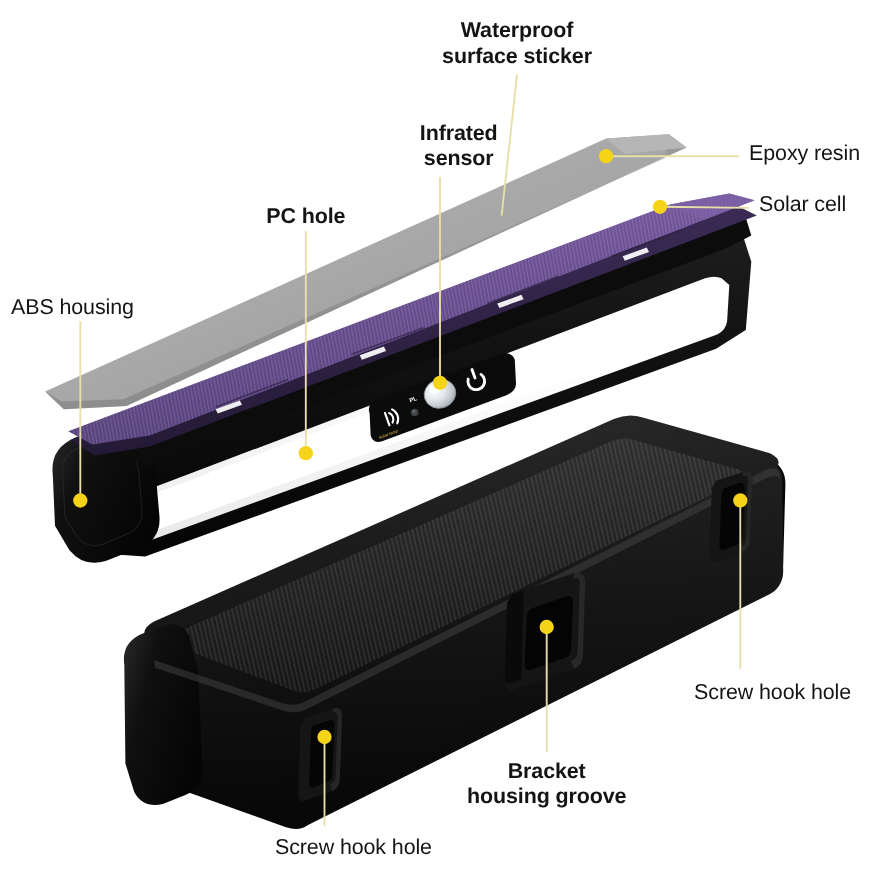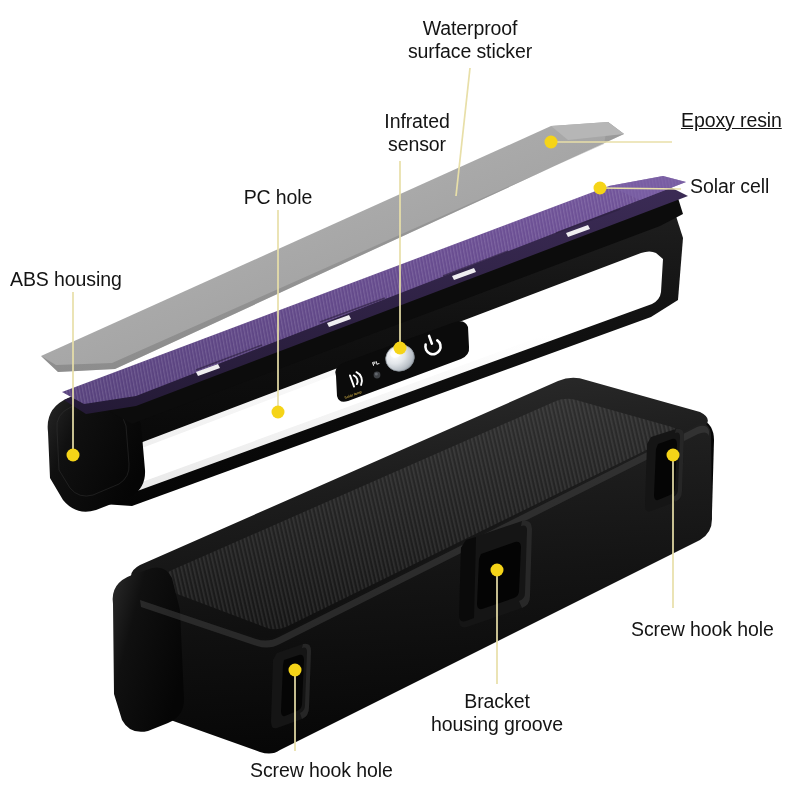--- a/index.html
+++ b/index.html
@@ -24,21 +24,21 @@
   .lbl {
     position: absolute;
     color: #141414;
     font-family: "Liberation Sans", sans-serif;
     font-size: 19.5px;
     line-height: 1.18;
     letter-spacing: -0.1px;
     white-space: pre-line;
     user-select: none;
   }
-  .lbl.c  { text-align: center; transform: translateX(-50%); }
+  .lbl.c  { text-align: center; transform: translateX(-50%); font-weight: bold; }
   .lbl.l  { text-align: left; }
 </style>
 </head>
 <body>
 
 <div id="root">
 
   <svg id="art" viewBox="0 0 800 800">
     <defs>
       <linearGradient id="gEpoxy" x1="0" y1="0" x2="1" y2="1">
@@ -277,21 +277,21 @@
         <line x1="295" y1="751" x2="295" y2="670" stroke="#e8dfa8" stroke-width="1.7"></line>
         <circle cx="295" cy="670" r="6.5" fill="#f5d418"></circle>
       </g>
   </svg>
 
   <div id="labels">
       <div class="lbl c" style="left: 470px; top: 17px;">Waterproof
 surface sticker</div>
       <div class="lbl c" style="left: 397px; top: 110px; margin-left: 20px;">Infrated
 sensor</div>
-      <div class="lbl l" style="left: 681px; top: 109px; text-decoration: underline;">Epoxy resin</div>
+      <div class="lbl l" style="left: 681px; top: 128px;">Epoxy resin</div>
       <div class="lbl l" style="left: 690px; top: 175px; text-align: right;">Solar cell</div>
       <div class="lbl c" style="left: 278px; top: 186px;">PC hole</div>
       <div class="lbl l" style="left: 10px; top: 268px;">ABS housing</div>
       <div class="lbl l" style="left: 631px; top: 618px;">Screw hook hole</div>
       <div class="lbl c" style="left: 497px; top: 690px;">Bracket
 housing groove</div>
       <div class="lbl l" style="left: 250px; top: 759px;">Screw hook hole</div>
     </div>
 
 </div>

